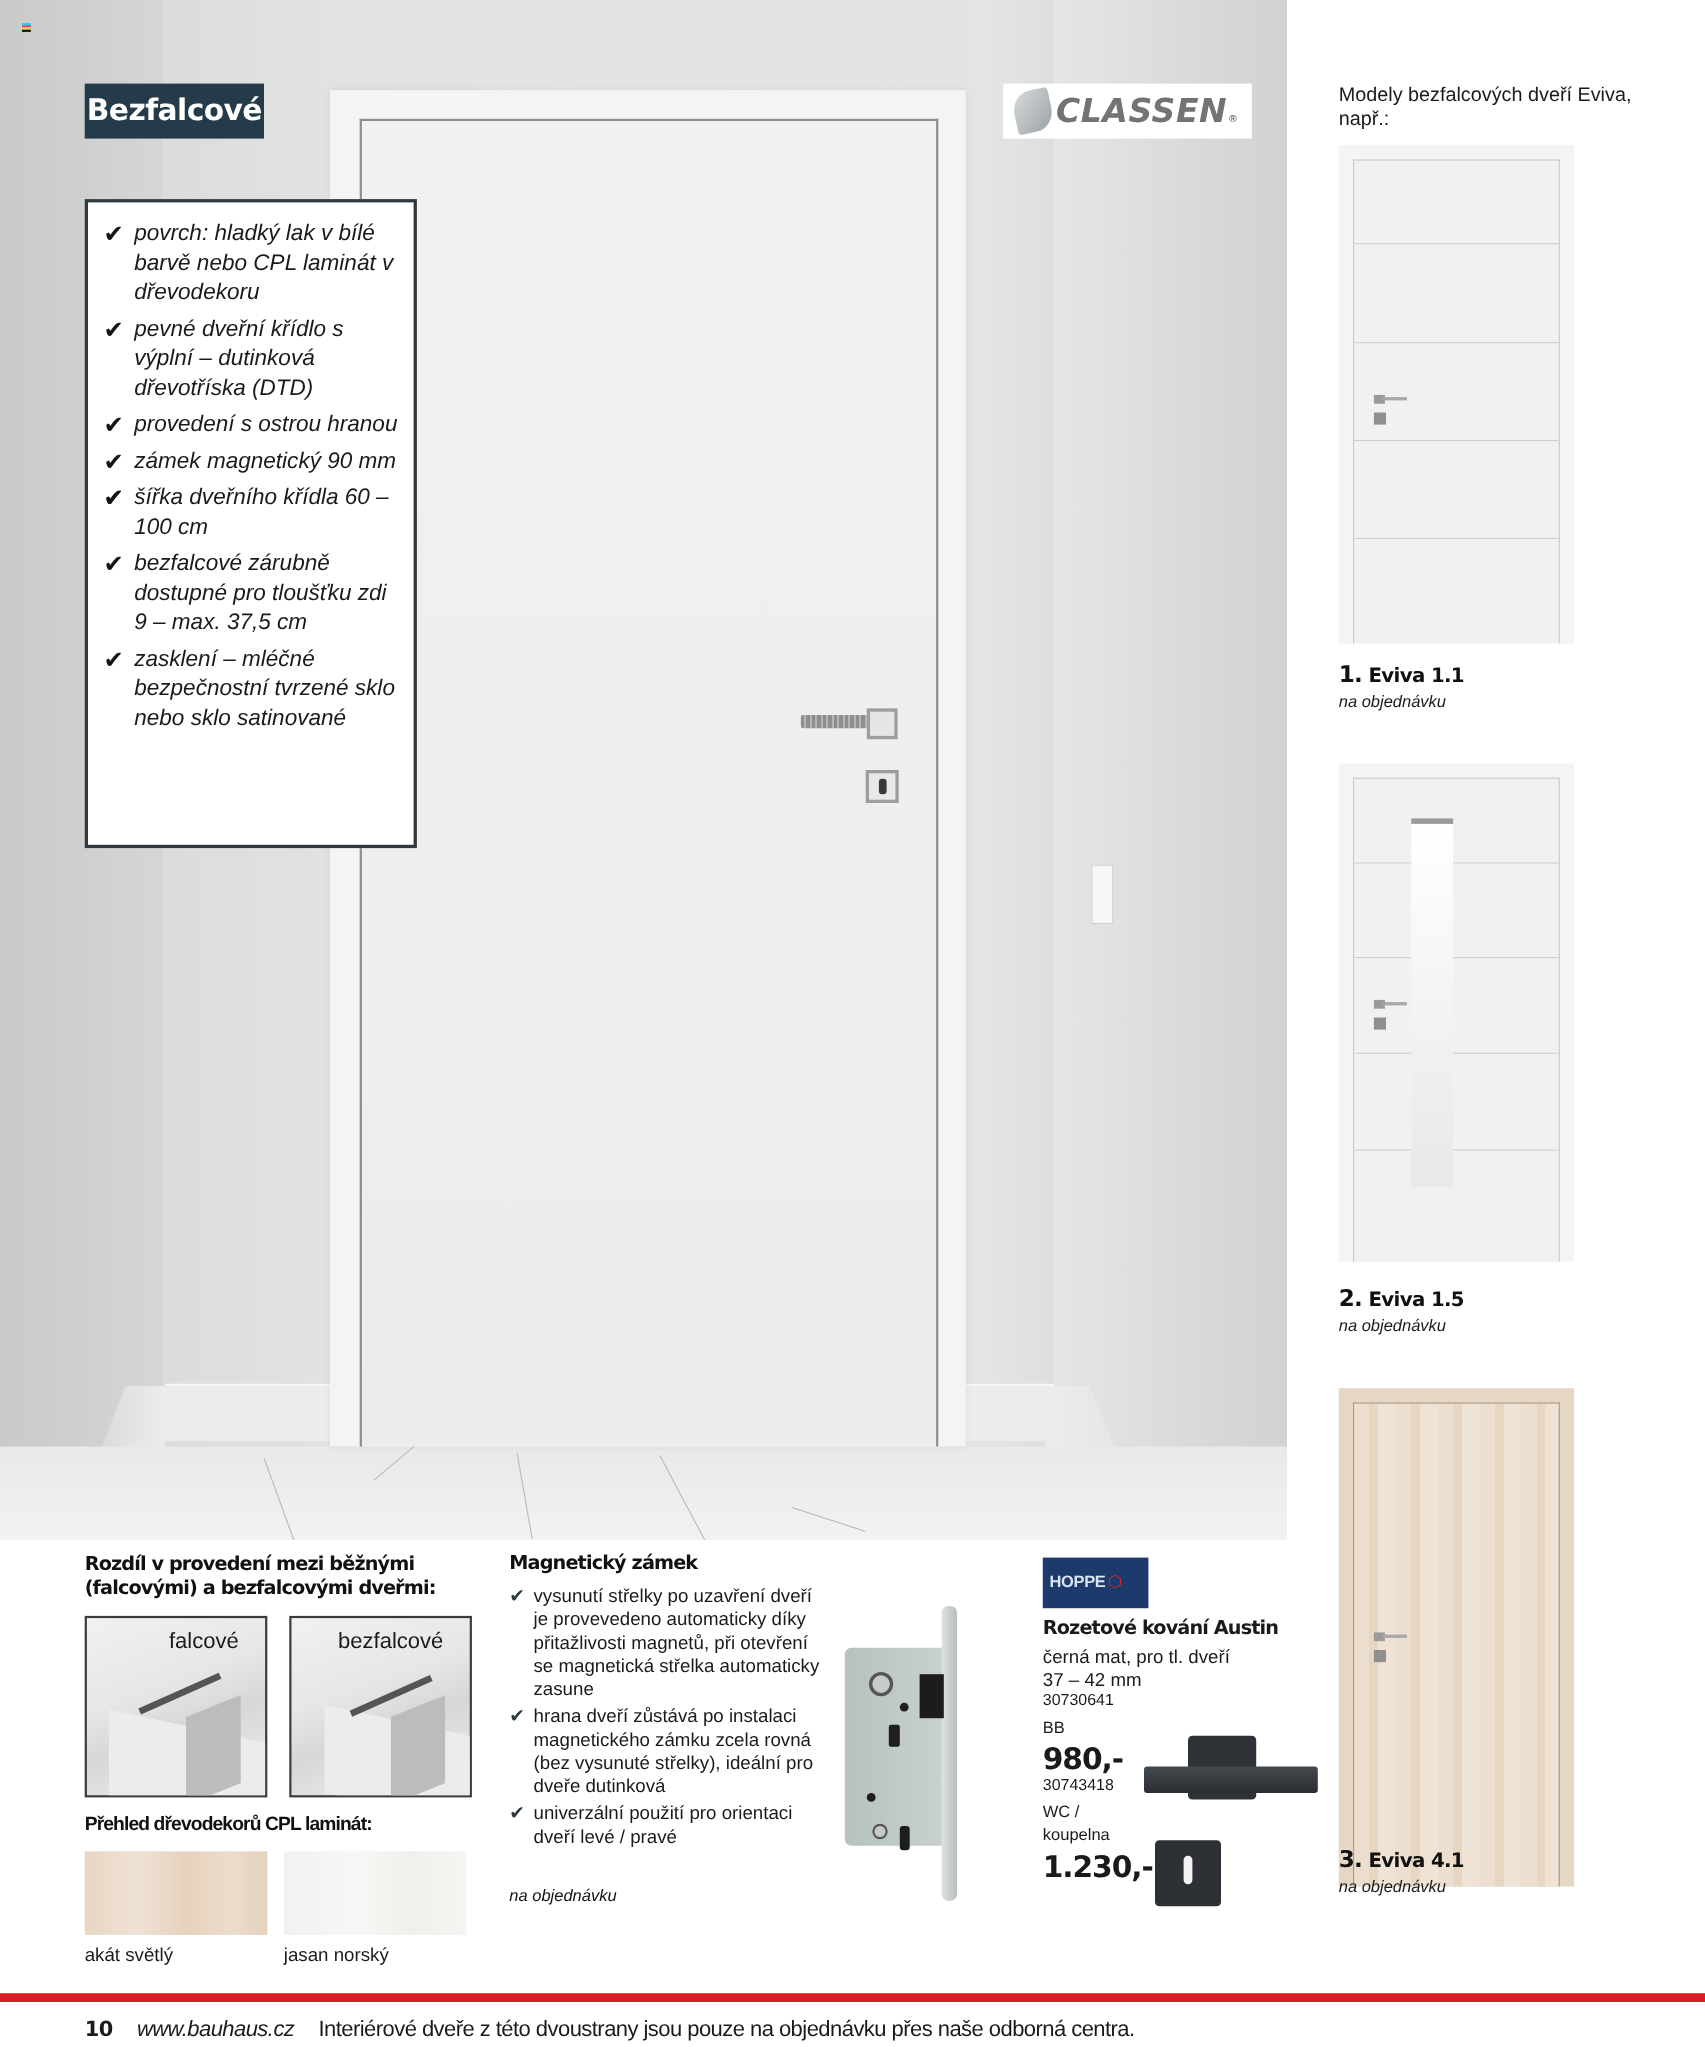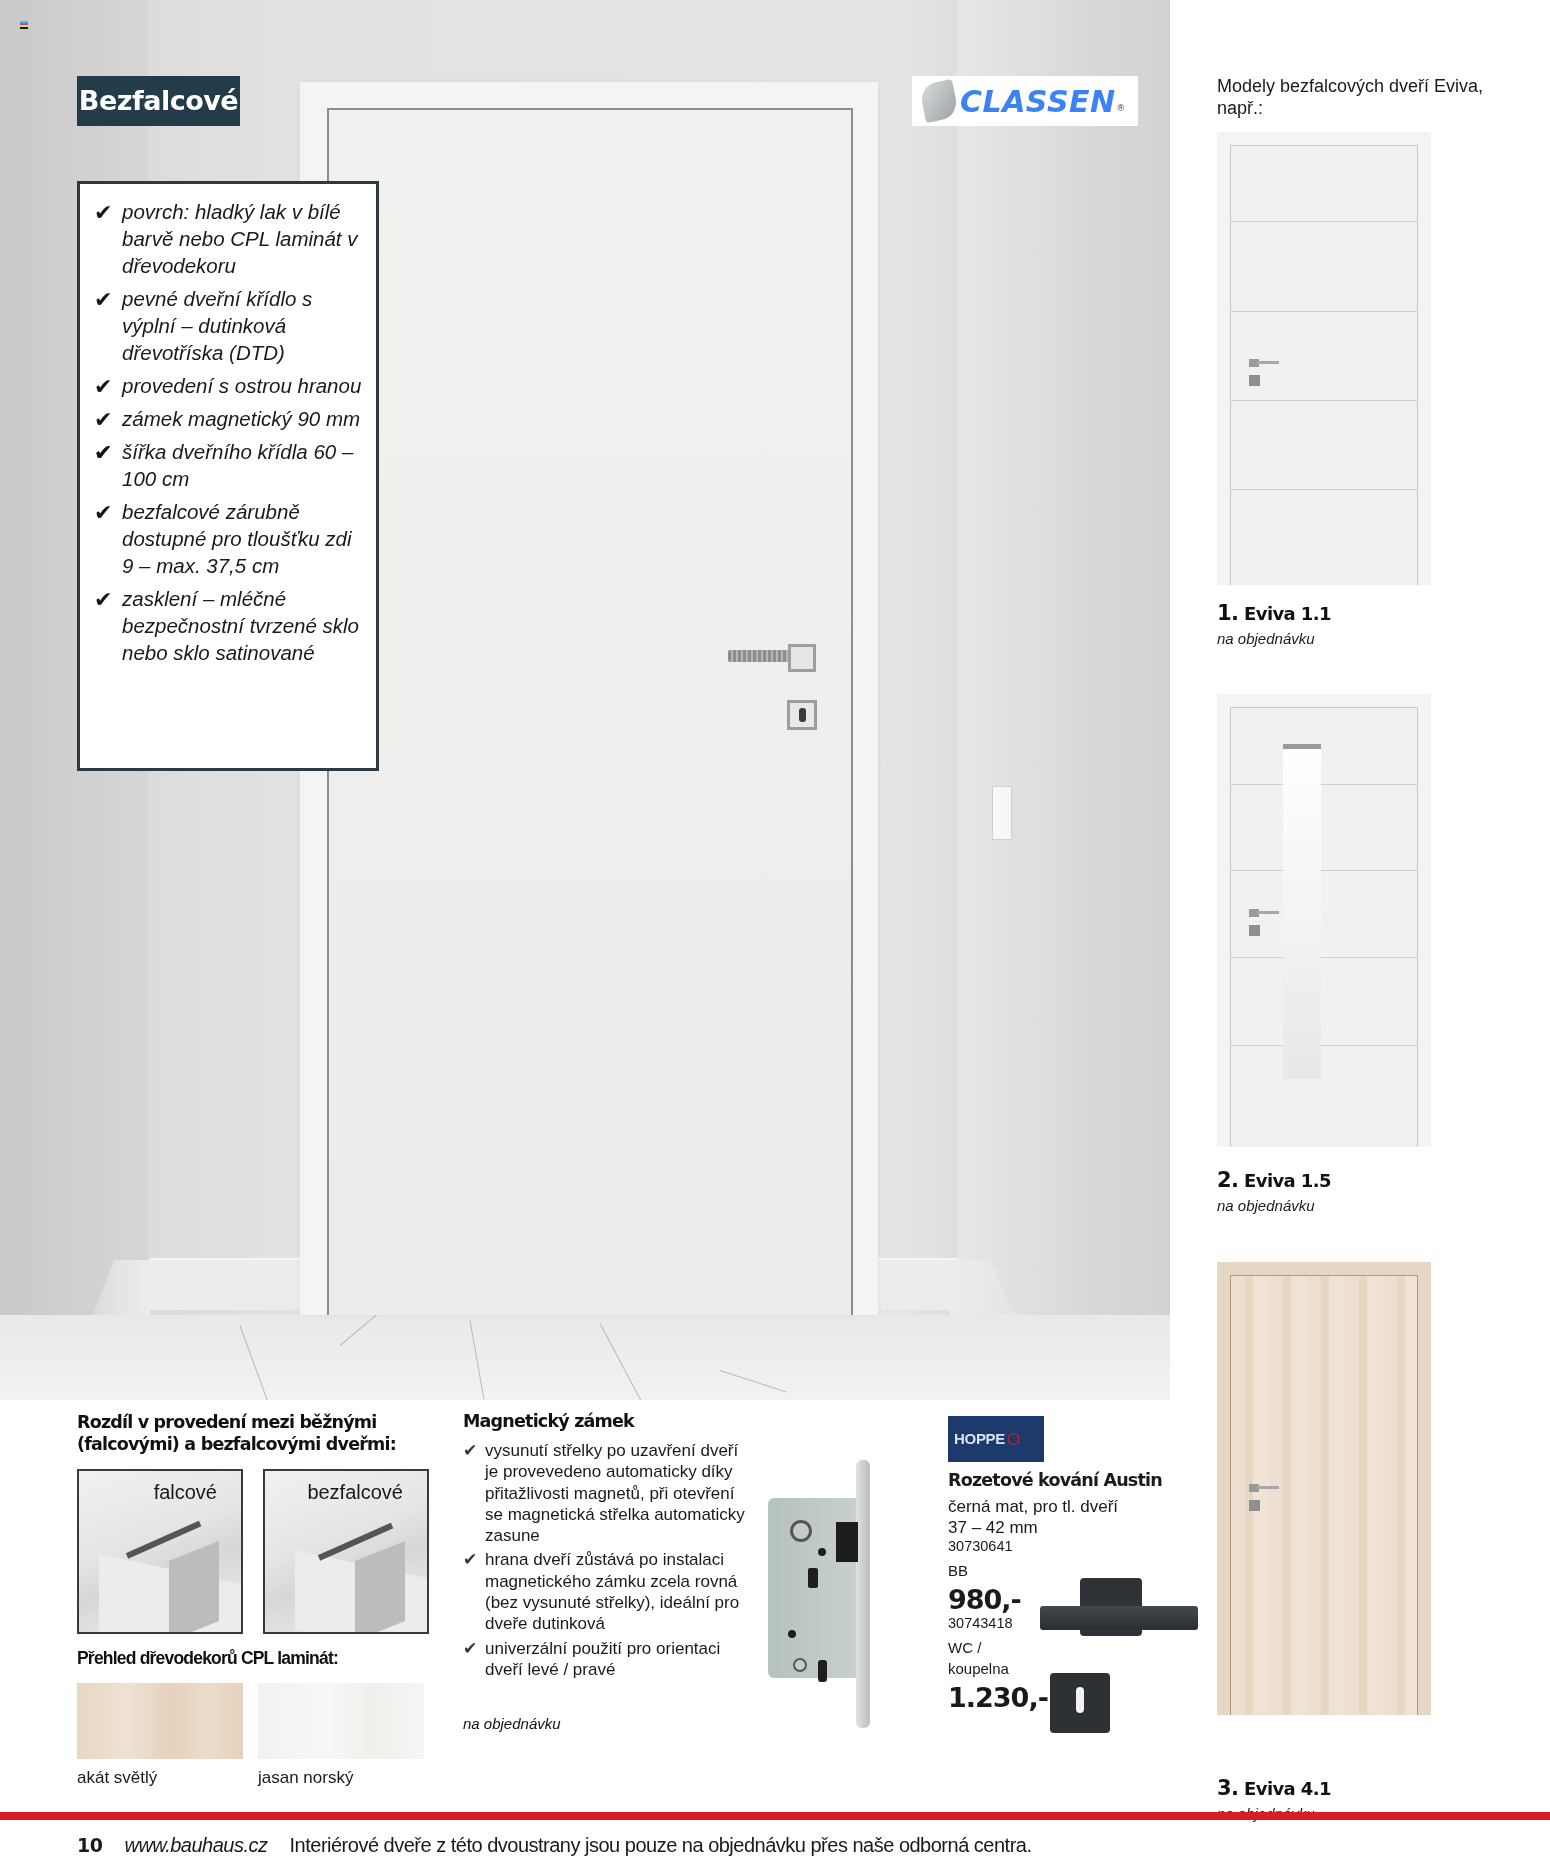--- a/index.html
+++ b/index.html
@@ -40,21 +40,21 @@
   .features { position: absolute; left: 77px; top: 181px; width: 302px; height: 590px; background: #ffffff;
     border: 3px solid #2e3a42; padding: 14px 10px 0 14px; }
   .features li { list-style: none; position: relative; padding-left: 28px; margin-bottom: 6px;
     font-size: 20.5px; line-height: 27px; font-style: italic; color: #1a1a1a; }
   .features li .check { position: absolute; left: 0; top: 1px; font-style: normal; font-size: 22px; color: #151515; font-weight: bold; }
 
   .classen { position: absolute; left: 912px; top: 76px; width: 226px; height: 50px; background: #ffffff;
     display: flex; align-items: center; padding-left: 10px; }
   .classen .leaf { width: 34px; height: 38px; border-radius: 50% 10% 50% 10%;
     background: linear-gradient(135deg, #d9dcdd, #9aa1a4); transform: rotate(-12deg); }
-  .classen .word { font-family: "DejaVu Sans", sans-serif; font-weight: bold; font-style: italic; font-size: 30px; color: #3b82f6; margin-left: 4px; letter-spacing: 0.5px; }
+  .classen .word { font-family: "DejaVu Sans", sans-serif; font-weight: bold; font-style: italic; font-size: 30px; color: #737373; margin-left: 4px; letter-spacing: 0.5px; }
   .classen .reg { font-size: 9px; color: #2a2d2f; margin-left: 2px; margin-top: 14px; }
 
   .cmyk { position: absolute; left: 20px; top: 21px; width: 8px; }
   .cmyk div { height: 2px; }
 
   
   .models-intro { position: absolute; left: 1217px; top: 75px; width: 300px; font-size: 18px; line-height: 22px; color: #1a1a1a; }
   .model-img { position: absolute; left: 1217px; width: 214px; height: 453px; background: #f4f4f4; }
   .model-img .leaf { position: absolute; left: 13px; top: 13px; right: 13px; bottom: 0; border: 1px solid #c9c9c9; border-bottom: none; background: #f1f1f1; }
   .model-img .groove { position: absolute; left: 0; right: 0; height: 1px; background: #cfcfcf; }
@@ -206,21 +206,21 @@
   <div class="title"><span class="num">2.</span> <span>Eviva 1.5</span></div>
   <div class="sub">na objednávku</div>
 </div>
 
 <div class="model-img wood" style="top:1262px;">
   <div class="leaf">
     <div class="handle" style="top:208px"></div>
     <div class="keyrose" style="top:224px"></div>
   </div>
 </div>
-<div class="model-caption" style="top:1776px;">
+<div class="model-caption" style="top:1678px;">
   <div class="title"><span class="num">3.</span> <span>Eviva 4.1</span></div>
   <div class="sub">na objednávku</div>
 </div>
 
 <div class="diff-heading">Rozdíl v provedení mezi běžnými (falcovými) a bezfalcovými dveřmi:</div>
 
 <div class="diff-box" style="left:77px;">
   <div class="panel"></div>
   <div class="wedge"></div>
   <div class="strip"></div>

